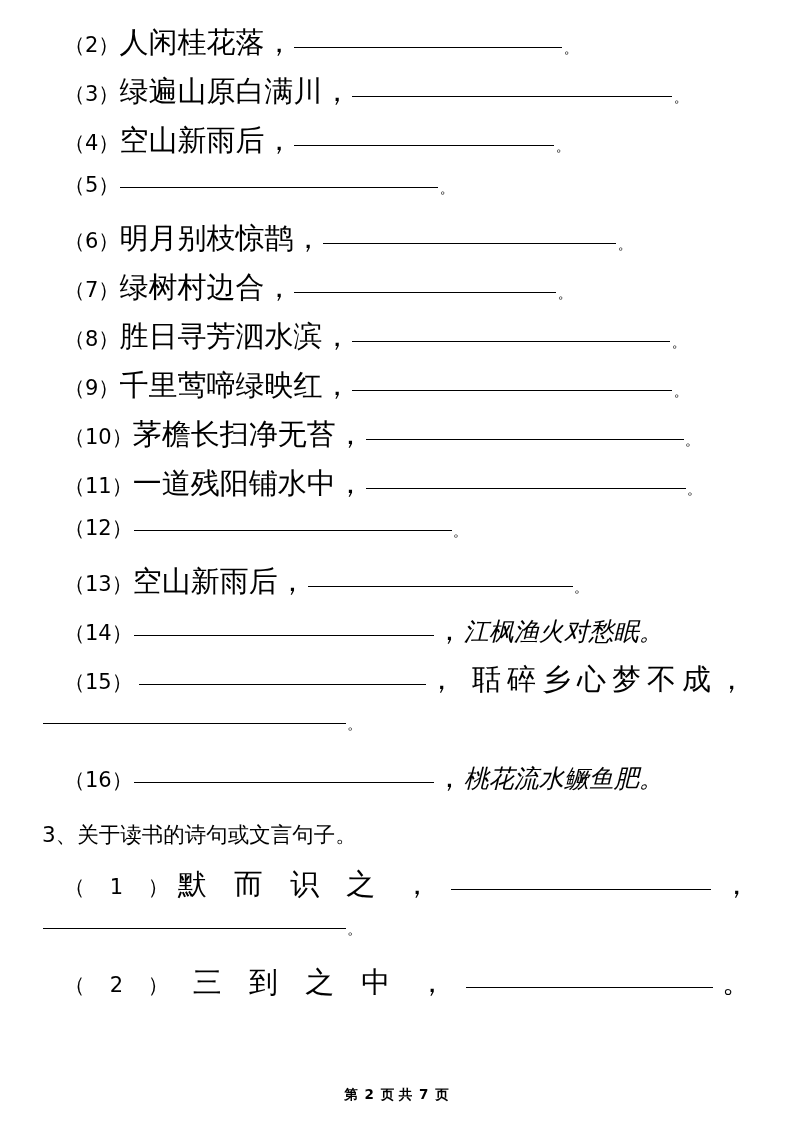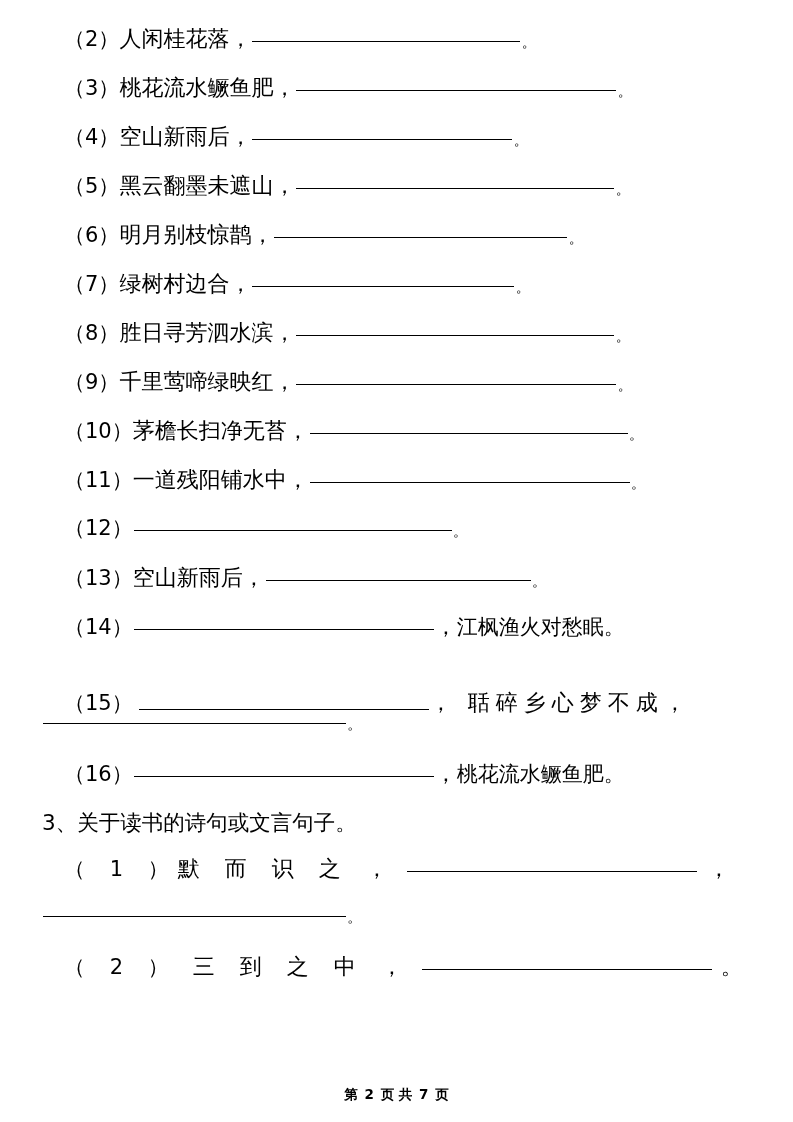--- a/index.html
+++ b/index.html
@@ -32,45 +32,47 @@
     white-space: nowrap;
   }
   .indent {
     padding-left: 22px;
   }
   .num {
     font-size: 21px;
     letter-spacing: 0px;
   }
   .txt {
-    font-size: 22px;
+    font-size: 29px;
   }
   .blank {
     display: inline-block;
     border-bottom: 1.6px solid #000;
     height: 0;
     position: relative;
     top: -4px;
     margin: 0 1px;
   }
   .circ {
     font-size: 15px;
     position: relative;
     top: 1px;
   }
   .tail {
-    font-size: 21px;
+    font-size: 25px;
+    font-style: italic;
   }
   .sec-head {
     font-size: 21.5px;
     line-height: 1.0;
     height: 46px;
     display: flex;
     align-items: baseline;
     white-space: nowrap;
+    margin-top: 12px;
   }
   .wide {
     letter-spacing: 6px;
   }
   .wide2 {
     letter-spacing: 9px;
   }
   .cont-line {
     display: flex;
     align-items: baseline;
@@ -98,35 +100,34 @@
 
     <div class="qline indent">
       <span class="num">（2）</span>
       <span class="txt">人闲桂花落，</span>
       <span class="blank" style="width:268px"></span>
       <span class="circ">。</span>
     </div>
 
     <div class="qline indent">
       <span class="num">（3）</span>
-      <span class="txt">桃花流水鳜鱼肥，</span>
+      <span class="txt">绿遍山原白满川，</span>
       <span class="blank" style="width:320px"></span>
       <span class="circ">。</span>
     </div>
 
     <div class="qline indent">
       <span class="num">（4）</span>
       <span class="txt">空山新雨后，</span>
       <span class="blank" style="width:260px"></span>
       <span class="circ">。</span>
     </div>
 
     <div class="qline indent">
       <span class="num">（5）</span>
-      <span class="txt">黑云翻墨未遮山，</span>
       <span class="blank" style="width:318px"></span>
       <span class="circ">。</span>
     </div>
 
     <div class="qline indent">
       <span class="num">（6）</span>
       <span class="txt">明月别枝惊鹊，</span>
       <span class="blank" style="width:293px"></span>
       <span class="circ">。</span>
     </div>
@@ -179,21 +180,21 @@
       <span class="circ">。</span>
     </div>
 
     <div class="qline indent">
       <span class="num">（14）</span>
       <span class="blank" style="width:300px"></span>
       <span class="txt">，</span>
       <span class="tail">江枫渔火对愁眠。</span>
     </div>
 
-    <div class="qline indent wide" style="letter-spacing:2px;align-items:flex-end;">
+    <div class="qline indent wide" style="letter-spacing:2px;">
       <span class="num">（15）</span>
       <span class="blank" style="width:290px;margin-left:6px"></span>
       <span class="txt">，</span>
       <span class="txt wide" style="margin-left:14px">聒碎乡心梦不成，</span>
     </div>
     <div class="cont-line">
       <span class="blank" style="width:303px"></span>
       <span class="circ">。</span>
     </div>
 

